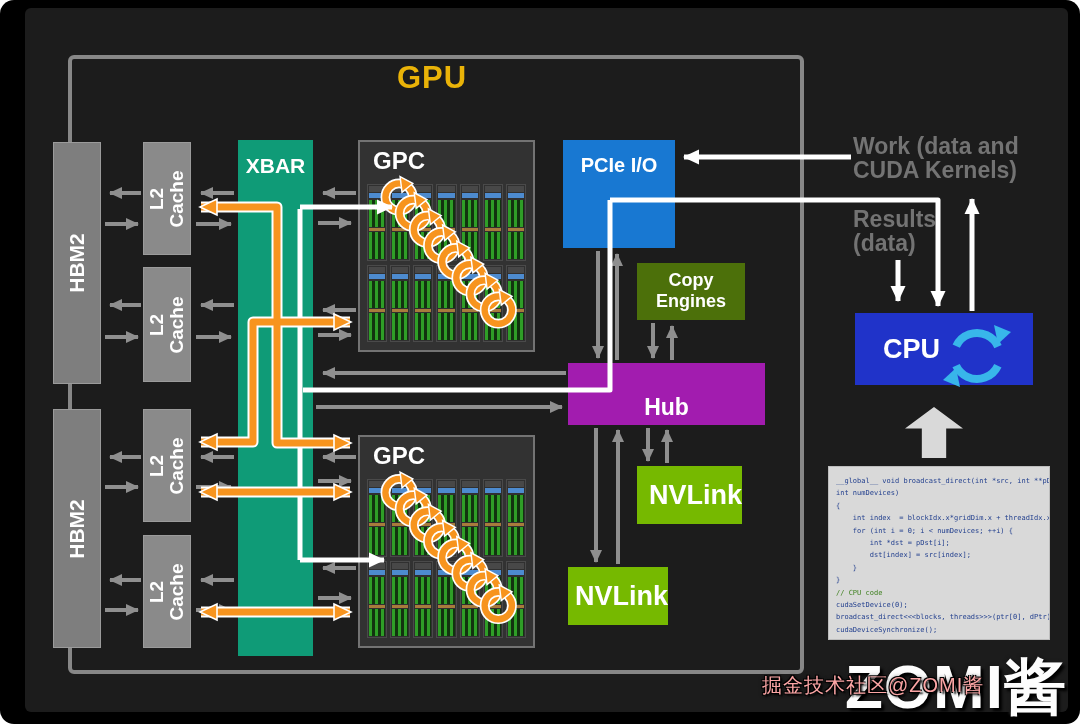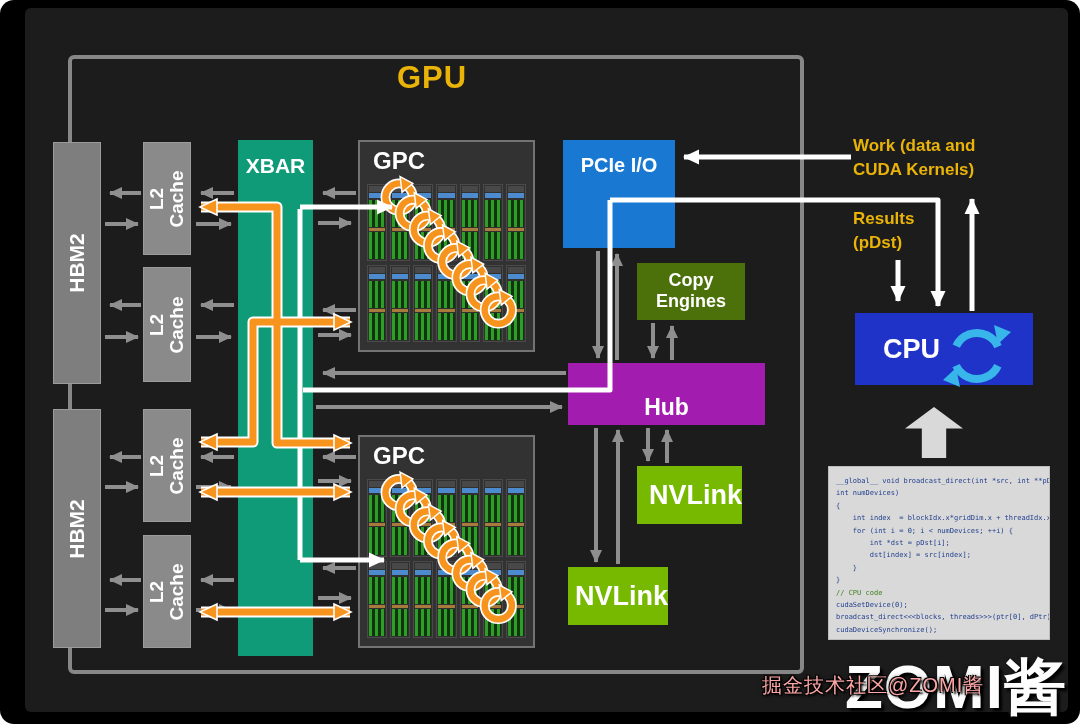--- a/index.html
+++ b/index.html
@@ -25,21 +25,21 @@
   .sm-tag{height:6px;background:#484848;margin:1px 1px 0 1px;}
   .bar-blue{height:5px;background:#4d8bcf;margin:1px;}
   .bar-tan{height:3px;background:#a87b3c;margin:0 1px;}
   .stripes{flex:1;margin:1px;background:repeating-linear-gradient(90deg,#2f9e27 0 3px,#12330f 3px 6px);}
   .gpc-chain{position:absolute;left:0;top:0;width:100%;height:100%;z-index:20;overflow:visible;}
   .pcie{background:#1878d2;text-align:center;font-size:20px;font-weight:600;padding-top:14px;}
   .copy{background:#4c700a;text-align:center;font-size:18px;font-weight:600;line-height:21px;padding-top:7px;}
   .hub{background:#a21caf;text-align:center;font-size:23px;font-weight:600;padding-top:31px;}
   .nvlink{background:#76b900;text-align:right;font-size:27px;font-weight:700;padding-top:14px;}
   .cpu{background:#2033c9;font-size:27px;font-weight:700;display:flex;align-items:center;padding-left:28px;}
-  .note{position:absolute;color:#eab308;font-size:17px;font-weight:600;line-height:24px;z-index:12;}
+  .note{position:absolute;color:#737373;font-size:23px;font-weight:600;line-height:24px;z-index:12;}
   .block-arrow-up{position:absolute;left:905px;top:407px;width:58px;height:51px;background:#d9d9d9;z-index:12;
      clip-path:polygon(50% 0%,100% 42%,71% 42%,71% 100%,29% 100%,29% 42%,0% 42%);}
   .codebox{position:absolute;left:828px;top:466px;width:222px;height:174px;background:#d9d9d9;
            border:1px solid #bdbdbd;box-sizing:border-box;padding:8px 7px;z-index:12;overflow:hidden;}
   .code-line{white-space:pre;font-family:"DejaVu Sans Mono",monospace;font-size:7px;line-height:12.4px;color:#24418f;}
   .code-line.comment{color:#3f8020;}
   .connectors{position:absolute;left:0;top:0;z-index:30;pointer-events:none;}
   .wm-big{position:absolute;left:845px;top:645px;font-size:62px;font-weight:800;color:#fdfdfd;z-index:40;
           letter-spacing:1px;text-shadow:3px 3px 3px #000,-2px -2px 2px #1a1a1a;}
   .wm-small{position:absolute;left:762px;top:672px;font-size:20px;color:#fca5a5;z-index:41;letter-spacing:1px;
@@ -396,21 +396,21 @@
 
   <div class="node cpu" style="left:855px;top:313px;width:178px;height:72px;">
     <span>CPU</span>
   </div>
   <div class="block-arrow-up"></div>
 
   <div class="note" style="left:853px;top:134px;">
     <span>Work (data and</span><br><span>CUDA Kernels)</span>
   </div>
   <div class="note" style="left:853px;top:207px;">
-    <span>Results</span><br><span>(pDst)</span>
+    <span>Results</span><br><span>(data)</span>
   </div>
 
   <div class="codebox">
       <div class="code-line">__global__ void broadcast_direct(int *src, int **pDst,</div>
       <div class="code-line">int numDevices)</div>
       <div class="code-line">{</div>
       <div class="code-line">    int index  = blockIdx.x*gridDim.x + threadIdx.x;</div>
       <div class="code-line">    for (int i = 0; i &lt; numDevices; ++i) {</div>
       <div class="code-line">        int *dst = pDst[i];</div>
       <div class="code-line">        dst[index] = src[index];</div>

